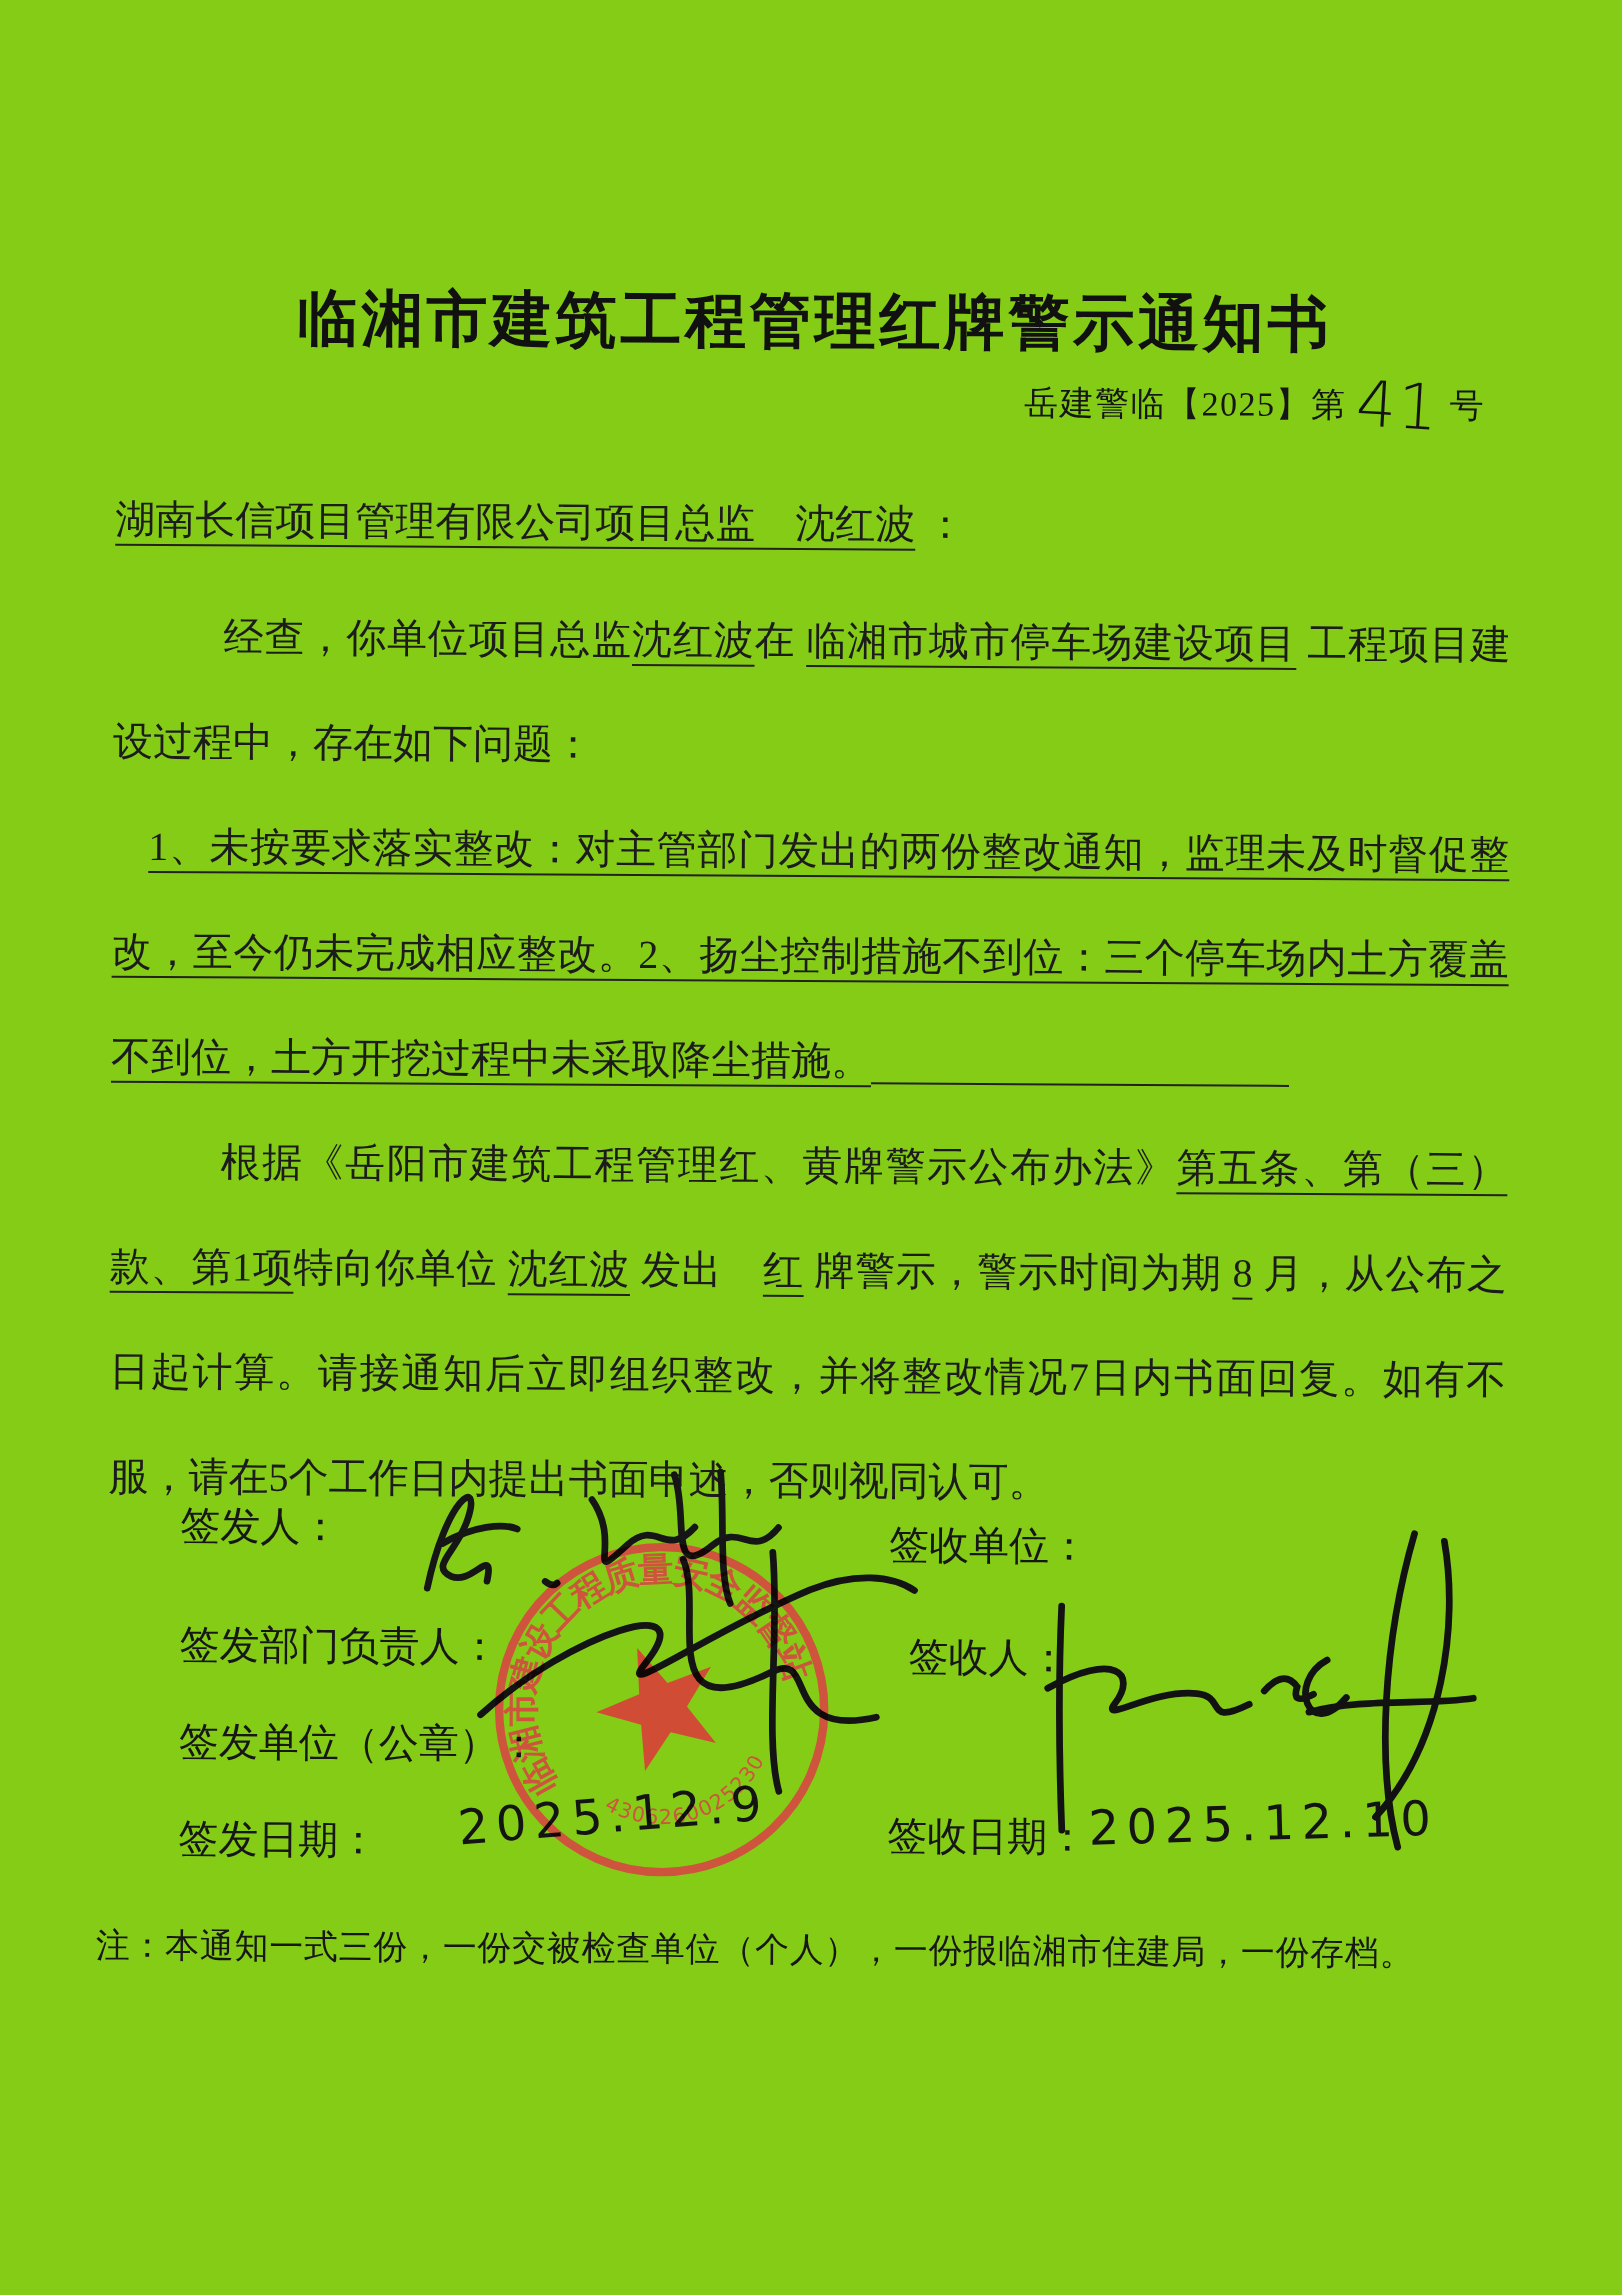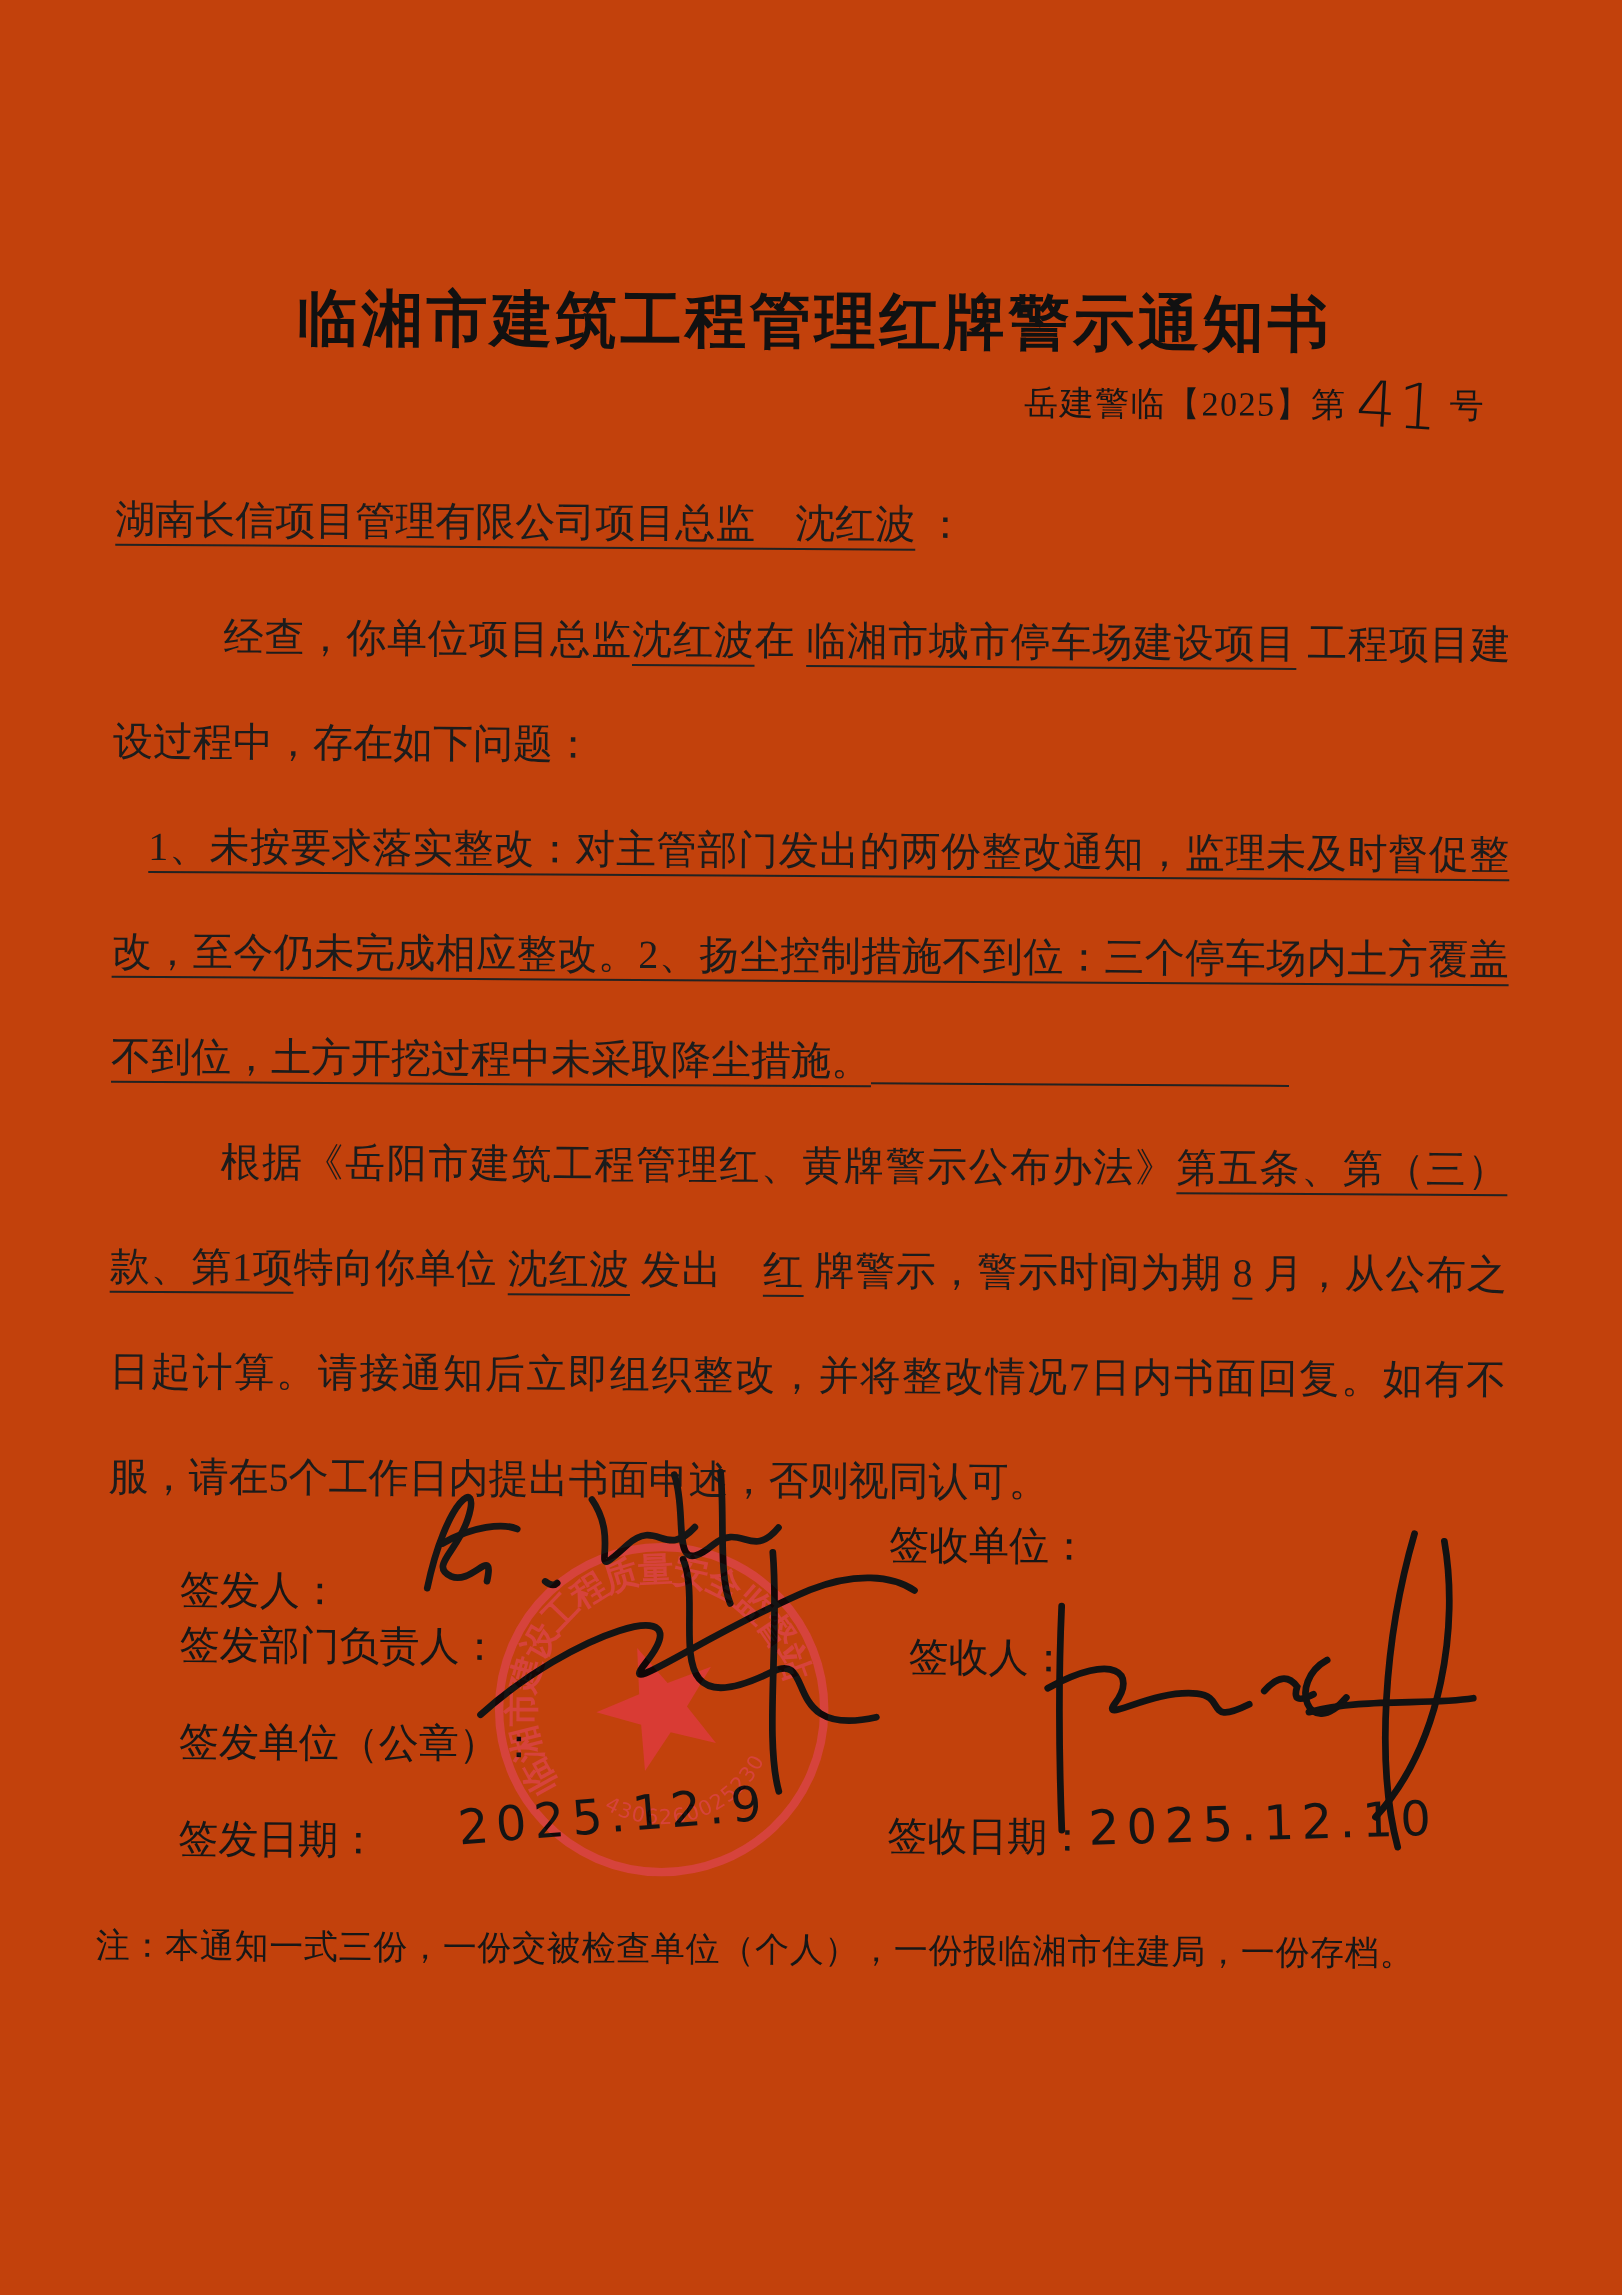--- a/index.html
+++ b/index.html
@@ -5,21 +5,21 @@
   html,body{margin:0;padding:0;}
   body{
     width:1623px;height:2295px;
     background:#f4f3f0;
     font-family:"Liberation Serif", serif;
     color:#1c1c1c;
     overflow:hidden;
   }
   .paper{
     position:absolute;inset:0;
-    background:#c2410c;
+    background:#84cc16;
   }
   .scan{
     position:absolute;inset:0;
     transform:rotate(0.35deg);
     transform-origin:50% 40%;
   }
   .doc-title{
     position:absolute;top:240px;left:0;width:100%;
     text-align:center;
     font-family:"Liberation Sans", sans-serif;
@@ -107,21 +107,21 @@
     <span class="u">湖南长信项目管理有限公司项目总监　沈红波</span>
     <span>：</span>
   </div>
 
   <div class="body-text">
     <p class="para indent-lg"><span>经查，你单位项目总监</span><span class="u">沈红波</span><span>在 </span><span class="u">临湘市城市停车场建设项目</span><span> 工程项目建设过程中，存在如下问题：</span></p>
     <p class="para indent-sm"><span class="u">1、未按要求落实整改：对主管部门发出的两份整改通知，监理未及时督促整改，至今仍未完成相应整改。2、扬尘控制措施不到位：三个停车场内土方覆盖不到位，土方开挖过程中未采取降尘措施。</span><span class="ufill"></span></p>
     <p class="para indent-lg"><span>根据《岳阳市建筑工程管理红、黄牌警示公布办法》</span><span class="u">第五条、第（三）款、第1项</span><span>特向你单位 </span><span class="u">沈红波</span><span> 发出　</span><span class="u">红</span><span> 牌警示，警示时间为期 </span><span class="u">8</span><span> 月，从公布之日起计算。请接通知后立即组织整改，并将整改情况7日内书面回复。如有不服，请在5个工作日内提出书面申述，否则视同认可。</span></p>
   </div>
 
-  <div class="label" style="left:184px;top:1566px;">签发人：</div>
+  <div class="label" style="left:184px;top:1502px;">签发人：</div>
   <div class="label" style="left:893px;top:1517px;">签收单位：</div>
   <div class="label" style="left:184px;top:1621px;">签发部门负责人：</div>
   <div class="label" style="left:913px;top:1629px;">签收人：</div>
   <div class="label" style="left:184px;top:1718px;">签发单位（公章）：</div>
   <div class="label" style="left:184px;top:1815px;">签发日期：</div>
   <div class="label" style="left:893px;top:1808px;">签收日期：</div>
 
   <div class="hand hand-date" style="left:463px;top:1788px;">2025.12.9</div>
   <div class="hand hand-date" style="left:1094px;top:1792px;transform:rotate(-2deg);">2025.12.10</div>
 

